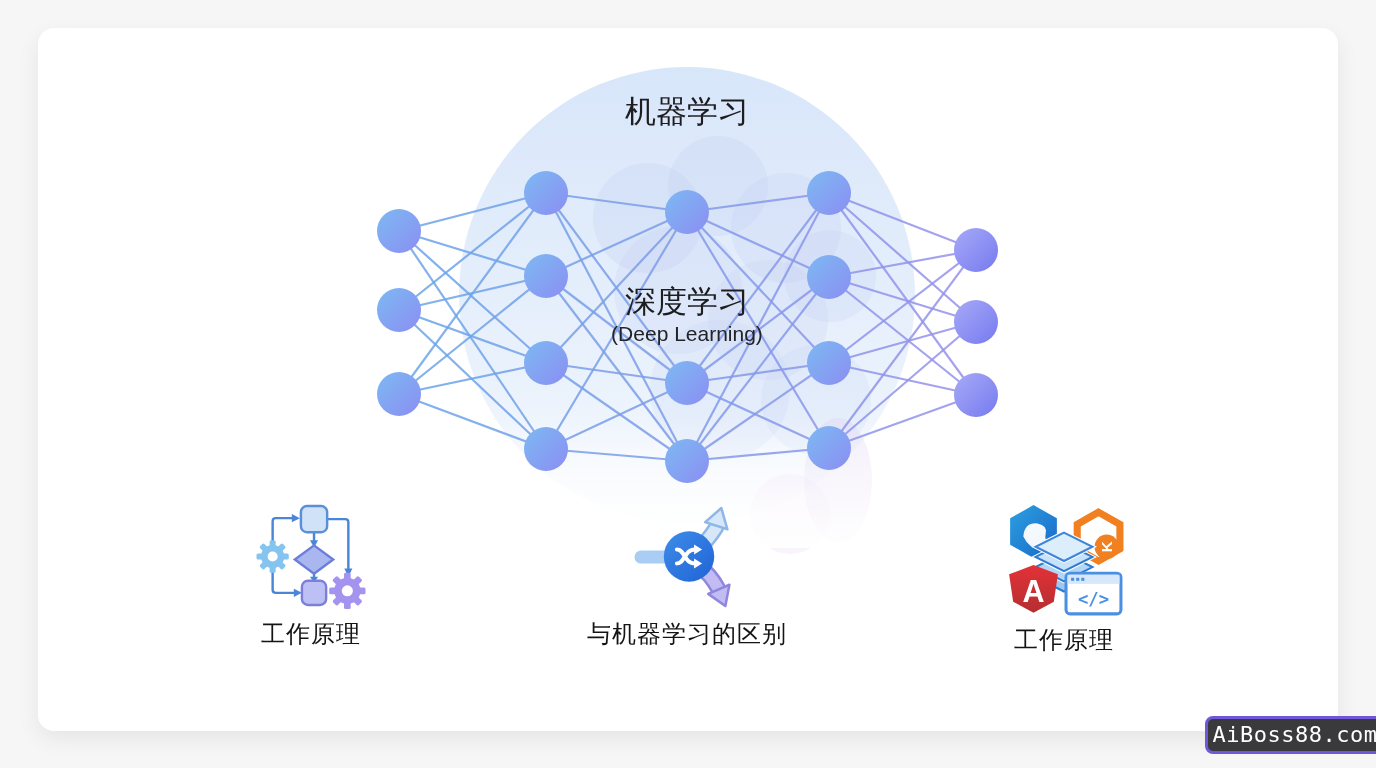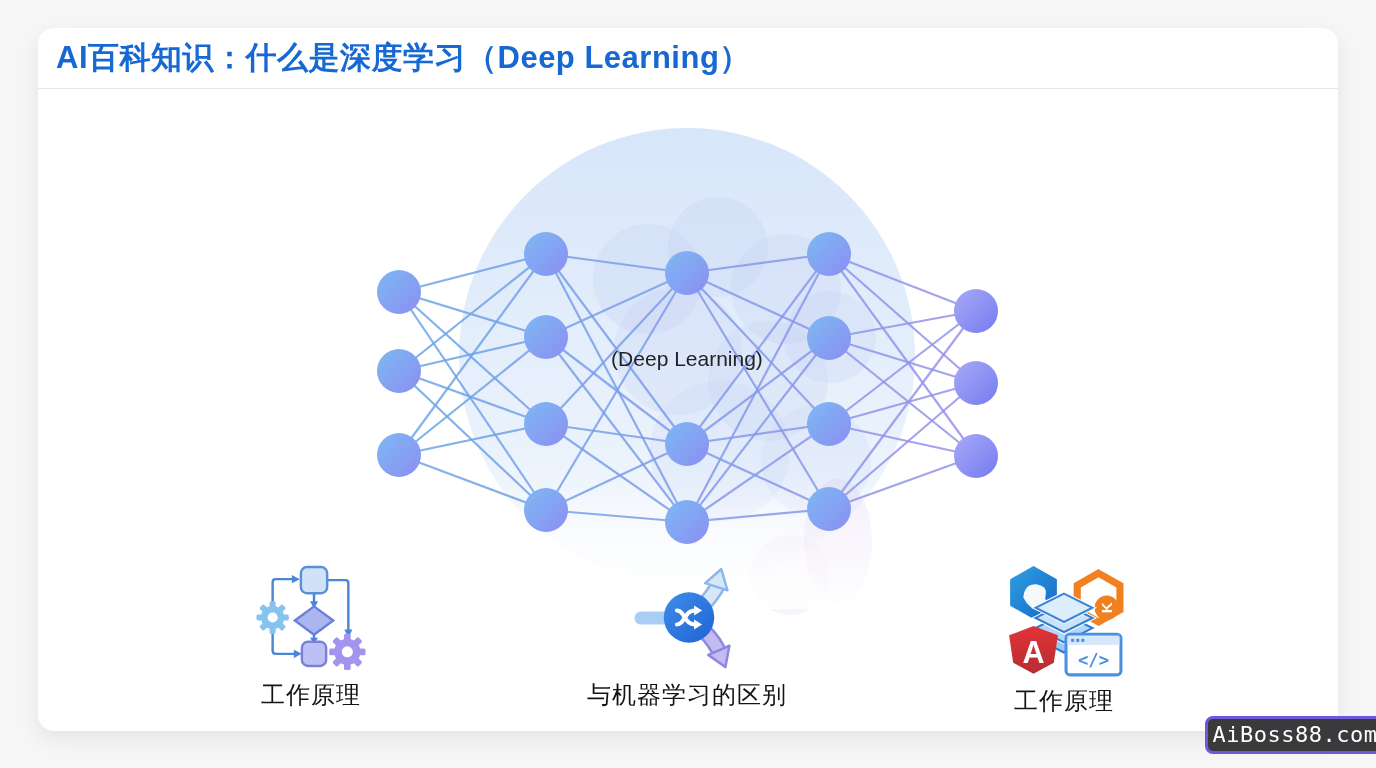--- a/index.html
+++ b/index.html
@@ -51,23 +51,20 @@
     font-family:"DejaVu Sans Mono", monospace;line-height:1;
   }
   .watermark .wm-square{
     width:11px;height:11px;border-radius:2px;background:#8a63e8;flex:0 0 auto;
   }
 </style>
 </head>
 <body>
 
 <div class="card">
-  <div class="card-header">
-    <h1 class="page-title">AI百科知识：什么是深度学习（Deep Learning）</h1>
-  </div>
 
   <div class="card-body">
 
     <svg id="net-svg" width="1300" height="642" viewBox="0 0 1300 642">
       <defs>
         <linearGradient id="gradHalo" x1="0" y1="0" x2="0" y2="1">
           <stop offset="0" stop-color="#d8e6fa"></stop>
           <stop offset="0.7" stop-color="#eaf2fc"></stop>
           <stop offset="1" stop-color="#fcfdff"></stop>
         </linearGradient>
@@ -172,23 +169,25 @@
           <circle cx="791" cy="249" r="22" fill="url(#gradNode)"></circle>
           <circle cx="791" cy="335" r="22" fill="url(#gradNode)"></circle>
           <circle cx="791" cy="420" r="22" fill="url(#gradNode)"></circle>
           <circle cx="938" cy="222" r="22" fill="url(#gradNodeR)"></circle>
           <circle cx="938" cy="294" r="22" fill="url(#gradNodeR)"></circle>
           <circle cx="938" cy="367" r="22" fill="url(#gradNodeR)"></circle>
         </g>
     </svg>
 
     <div class="net-label label-ml">
+      <div class="zh">机器学习</div>
     </div>
 
     <div class="net-label label-dl">
+      <div class="zh">深度学习</div>
       <div class="en">(Deep Learning)</div>
     </div>
 
     <div class="feature feature-2">
       <svg width="112" height="106" viewBox="0 0 110 105">
         <defs>
           <linearGradient id="gradCirc" x1="0" y1="0" x2="1" y2="1">
             <stop offset="0" stop-color="#3f8de8"></stop>
             <stop offset="1" stop-color="#1f63d6"></stop>
           </linearGradient>

